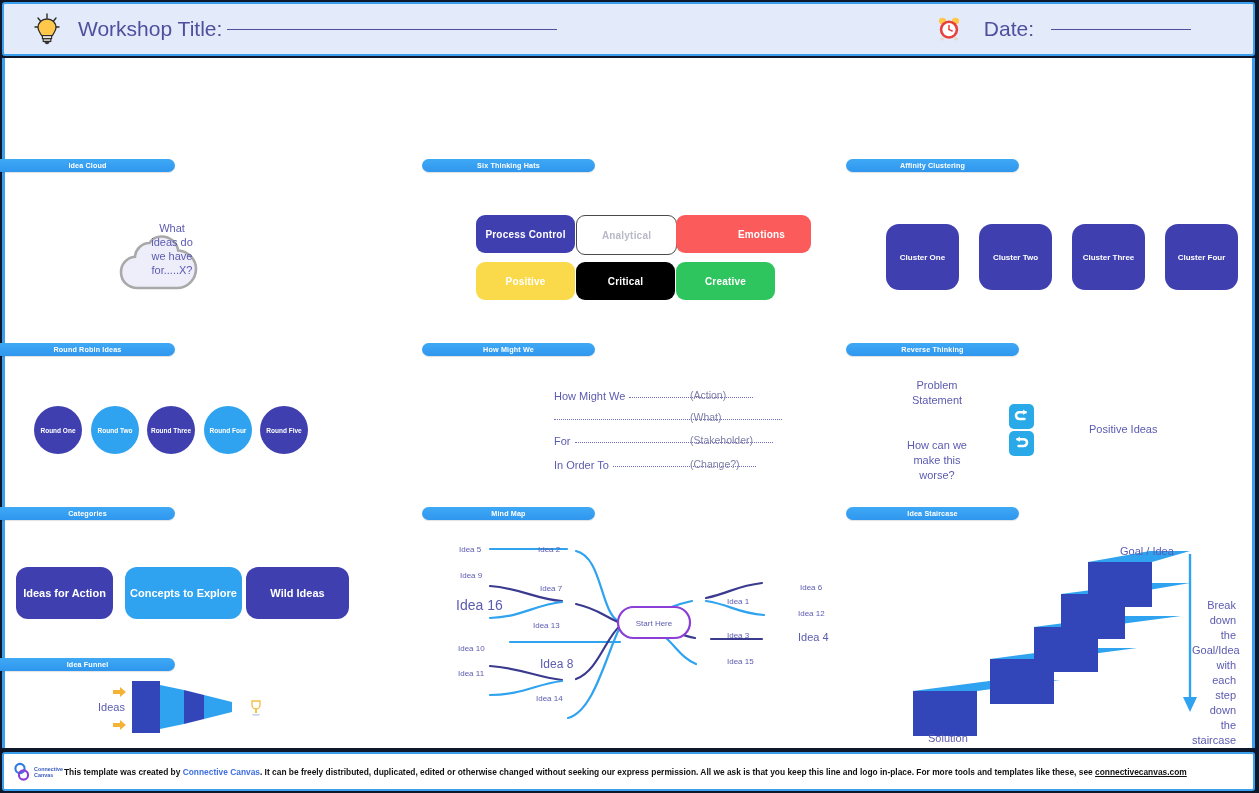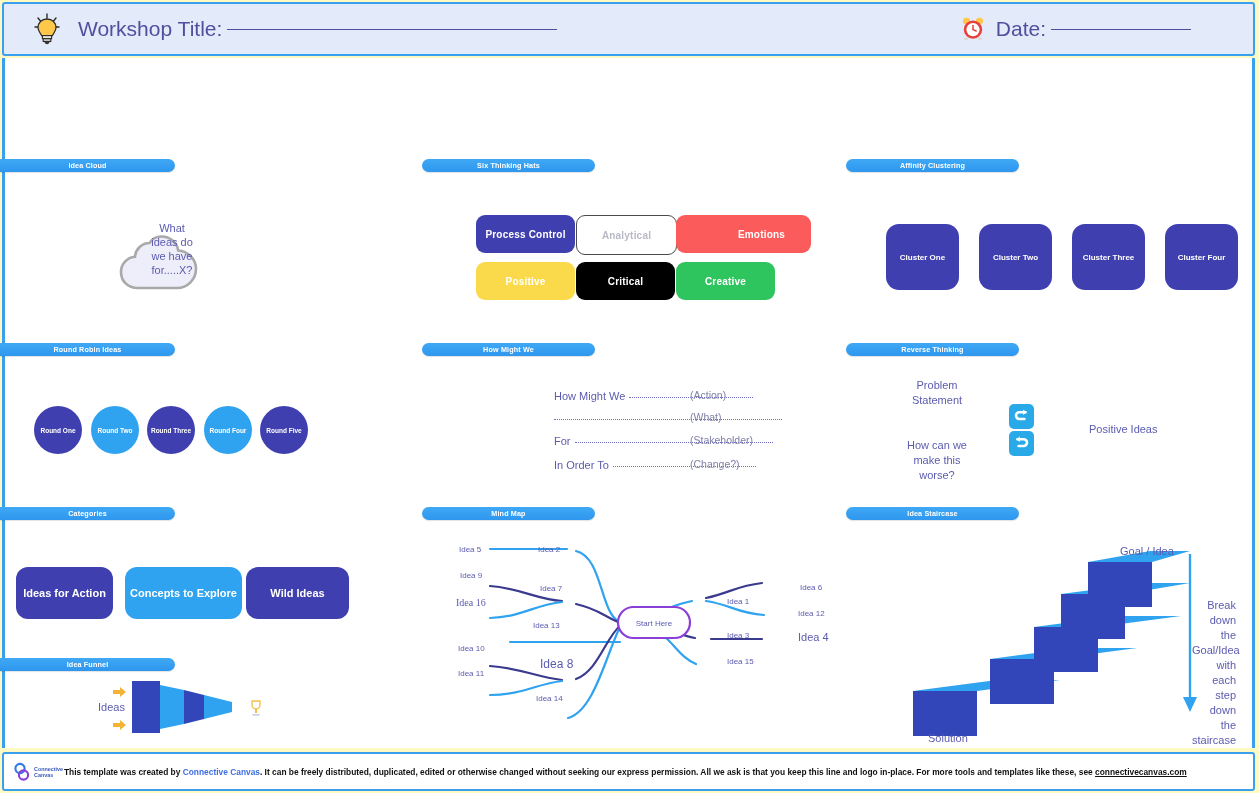--- a/index.html
+++ b/index.html
@@ -1,26 +1,26 @@
 <!DOCTYPE html>
 <html><head>
 <meta charset="utf-8">
 <style>
   html,body{margin:0;padding:0;background:#ffffff;}
   body{width:1259px;height:793px;font-family:"Liberation Sans",sans-serif;overflow:hidden;}
-  .page{position:relative;width:1259px;height:793px;background:#fef9c3;}
+  .page{position:relative;width:1259px;height:793px;background:#0f172a;}
 
   
   .header{
     position:absolute;left:2px;top:2px;width:1253px;height:54px;
     background:#e3eaf9;border:2px solid #3aa0ee;border-radius:3px;
     display:flex;align-items:center;box-sizing:border-box;
   }
   .hdr-left{display:flex;align-items:center;margin-left:26px;}
-  .hdr-right{display:flex;align-items:center;margin-left:auto;margin-right:62px;}
+  .hdr-right{display:flex;align-items:center;margin-left:auto;margin-right:62px;gap:12px;}
   .bulb{width:34px;height:34px;position:relative;margin-right:14px;}
   .clock{width:26px;height:26px;position:relative;margin-right:10px;}
   .hdr-label{font-size:21px;color:#4f4f9e;font-family:"Liberation Sans",sans-serif;white-space:nowrap;}
   .rule{display:inline-block;border-bottom:1.6px solid #4f4f9e;margin-left:5px;vertical-align:4px;}
   .rule-long{width:330px;}
   .rule-short{width:140px;}
 
   
   .canvas{
     position:absolute;left:2px;top:58px;width:1253px;height:690px;
@@ -290,21 +290,21 @@
         <path d="M220 102 C242 112 248 132 266 139" stroke="#2fa3ef"></path>
       </g>
       <rect x="188" y="82" width="72" height="31" rx="15.5" fill="#ffffff" stroke="#8c3fd6" stroke-width="2.2"></rect>
     </svg>
   </div>
   <div id="mm-labels">
       <div style="position: absolute; left: 459px; top: 545px; font-size: 8px; color: rgb(91, 91, 176);">Idea 5</div>
       <div style="position: absolute; left: 538px; top: 545px; font-size: 8px; color: rgb(91, 91, 176);">Idea 2</div>
       <div style="position: absolute; left: 460px; top: 571px; font-size: 8px; color: rgb(91, 91, 176);">Idea 9</div>
       <div style="position: absolute; left: 540px; top: 584px; font-size: 8px; color: rgb(91, 91, 176);">Idea 7</div>
-      <div style="position: absolute; left: 456px; top: 597px; font-size: 10px; color: rgb(91, 91, 176); font-family: Liberation Serif, serif;">Idea 16</div>
+      <div style="position: absolute; left: 456px; top: 597px; font-size: 14px; color: rgb(91, 91, 176);">Idea 16</div>
       <div style="position: absolute; left: 533px; top: 621px; font-size: 8px; color: rgb(91, 91, 176);">Idea 13</div>
       <div style="position: absolute; left: 458px; top: 644px; font-size: 8px; color: rgb(91, 91, 176);">Idea 10</div>
       <div style="position: absolute; left: 540px; top: 657px; font-size: 12px; color: rgb(91, 91, 176);">Idea 8</div>
       <div style="position: absolute; left: 458px; top: 669px; font-size: 8px; color: rgb(91, 91, 176);">Idea 11</div>
       <div style="position: absolute; left: 536px; top: 694px; font-size: 8px; color: rgb(91, 91, 176);">Idea 14</div>
       <div style="position: absolute; left: 727px; top: 597px; font-size: 8px; color: rgb(91, 91, 176);">Idea 1</div>
       <div style="position: absolute; left: 800px; top: 583px; font-size: 8px; color: rgb(91, 91, 176);">Idea 6</div>
       <div style="position: absolute; left: 798px; top: 609px; font-size: 8px; color: rgb(91, 91, 176);">Idea 12</div>
       <div style="position: absolute; left: 727px; top: 631px; font-size: 8px; color: rgb(91, 91, 176);">Idea 3</div>
       <div style="position: absolute; left: 798px; top: 631px; font-size: 11px; color: rgb(91, 91, 176);">Idea 4</div>

